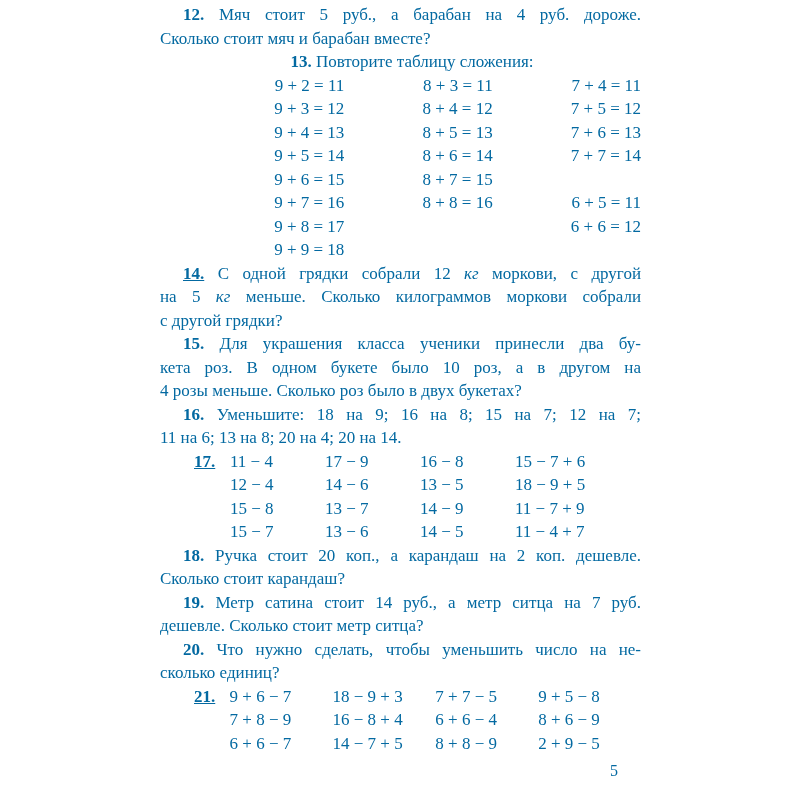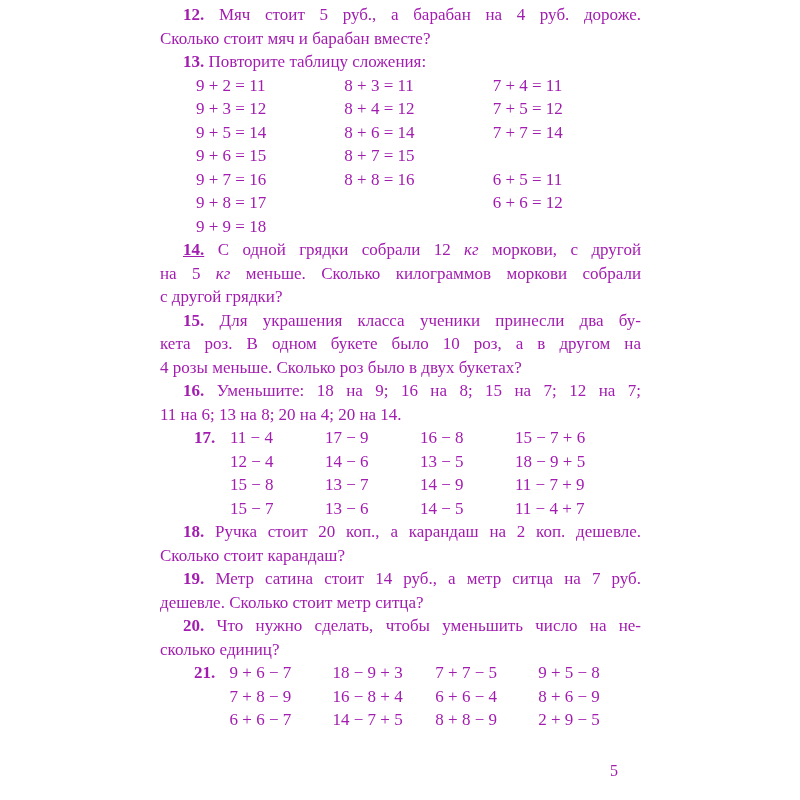--- a/index.html
+++ b/index.html
@@ -4,44 +4,44 @@
 <style>
   * { box-sizing: border-box; }
   html, body { margin: 0; padding: 0; background: #e9e9e9; }
   .page {
     position: relative;
     width: 800px;
     height: 800px;
     background: #ffffff;
     font-family: "Liberation Serif", "DejaVu Serif", serif;
     font-size: 17px;
-    color: #a21caf;
+    color: #0369a1;
     overflow: hidden;
   }
   .content {
     position: absolute;
     left: 160px;
     top: 3px;
     width: 481px;
     line-height: 23.5px;
   }
   .line { min-height: 23.5px; }
   .jfull { text-align: justify; text-align-last: justify; }
-  .indent { text-indent: 23px; }
+  .indent { text-indent: 23px; text-align: center; }
   .exnum { font-weight: bold; }
   .exnum-underline { font-weight: bold; text-decoration: underline; }
   i { font-style: italic; margin-top: 28px; }
 
   
   .t13row { display: flex; padding-left: 36px; }
-  .t13cell { width: 155px; min-height: 23.5px; }
+  .t13cell { width: 155px; min-height: 23.5px; text-align: right; }
 
   
   .mrow { display: flex; }
-  .mnum { width: 70px; padding-left: 34px; font-weight: bold; min-height: 23.5px; }
+  .mnum { width: 70px; padding-left: 34px; font-weight: bold; min-height: 23.5px; text-decoration: underline; }
   .c17 { width: 95px; min-height: 23.5px; }
   .c21 { width: 104px; min-height: 23.5px; }
 
   .pagenum {
     position: absolute;
     left: 610px;
     top: 762px;
     font-size: 16px;
   }
 </style>
@@ -69,20 +69,25 @@
           <span class="t13cell">9 + 2 = 11</span>
           <span class="t13cell">8 + 3 = 11</span>
           <span class="t13cell">7 + 4 = 11</span>
         </div>
         <div class="t13row">
           <span class="t13cell">9 + 3 = 12</span>
           <span class="t13cell">8 + 4 = 12</span>
           <span class="t13cell">7 + 5 = 12</span>
         </div>
         <div class="t13row">
+          <span class="t13cell">9 + 4 = 13</span>
+          <span class="t13cell">8 + 5 = 13</span>
+          <span class="t13cell">7 + 6 = 13</span>
+        </div>
+        <div class="t13row">
           <span class="t13cell">9 + 5 = 14</span>
           <span class="t13cell">8 + 6 = 14</span>
           <span class="t13cell">7 + 7 = 14</span>
         </div>
         <div class="t13row">
           <span class="t13cell">9 + 6 = 15</span>
           <span class="t13cell">8 + 7 = 15</span>
           <span class="t13cell"></span>
         </div>
         <div class="t13row">

